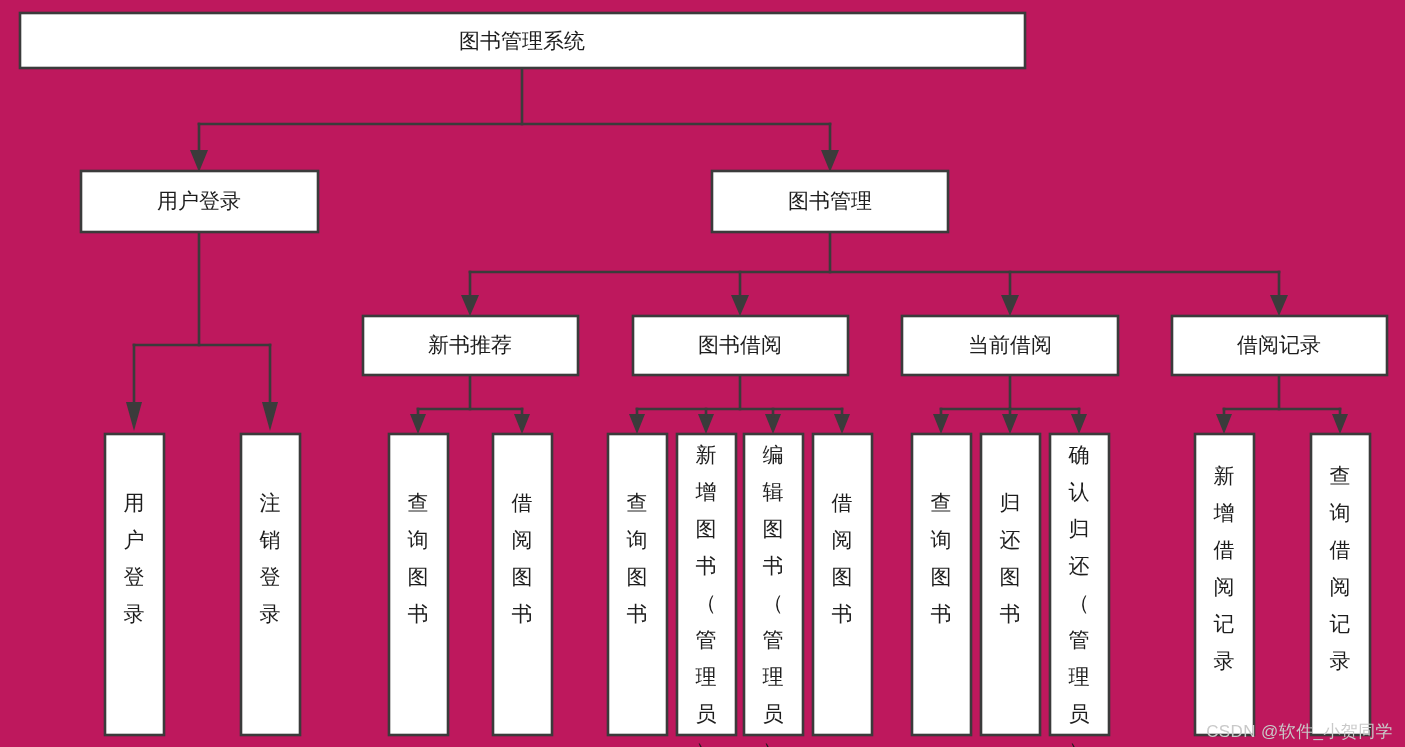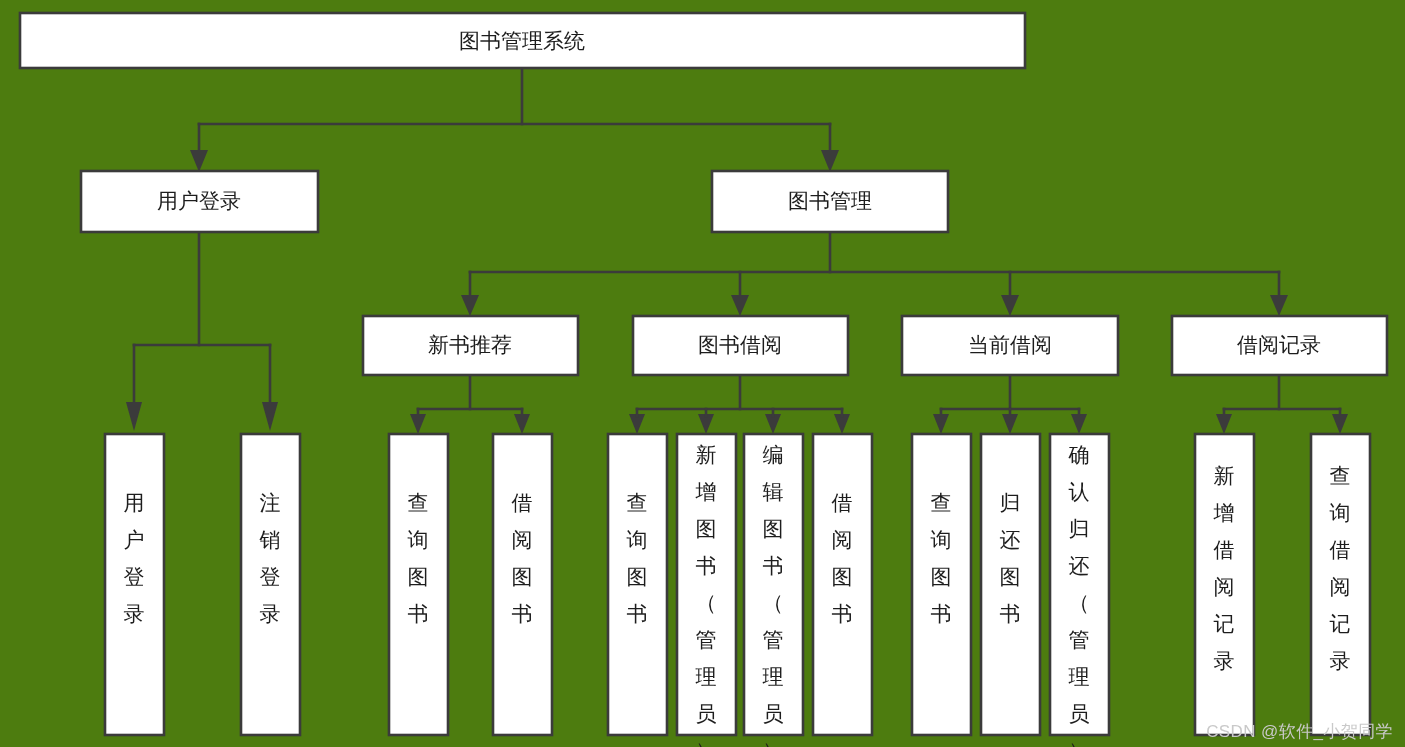--- a/index.html
+++ b/index.html
@@ -10,21 +10,21 @@
   body {
     width: 1405px;
     height: 747px;
     font-family: "Liberation Sans", sans-serif;
     overflow: hidden;
   }
   #diagram-root {
     position: relative;
     width: 1405px;
     height: 747px;
-    background: #4d7c0f;
+    background: #be185d;
   }
   svg#flow-svg {
     position: absolute;
     left: 0;
     top: 0;
     width: 1405px;
     height: 747px;
   }
   .node-box {
     fill: #ffffff;

